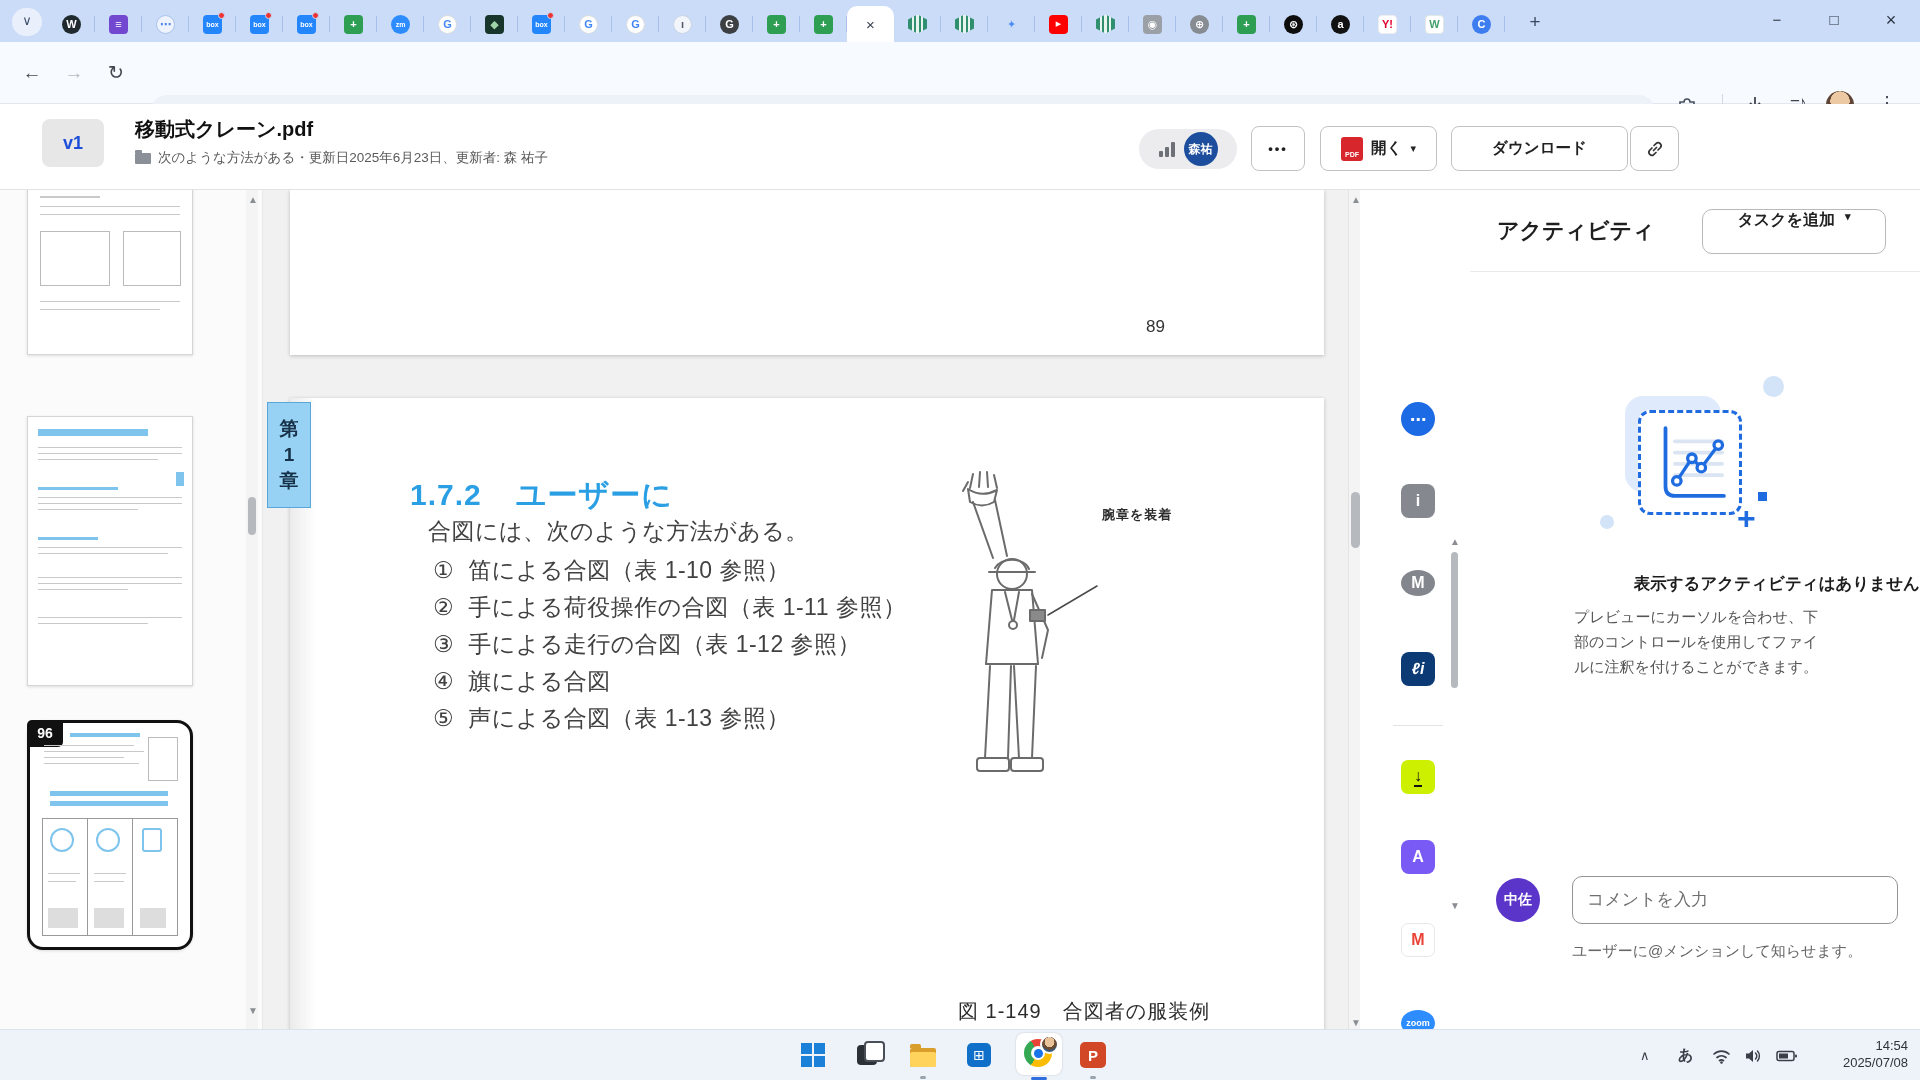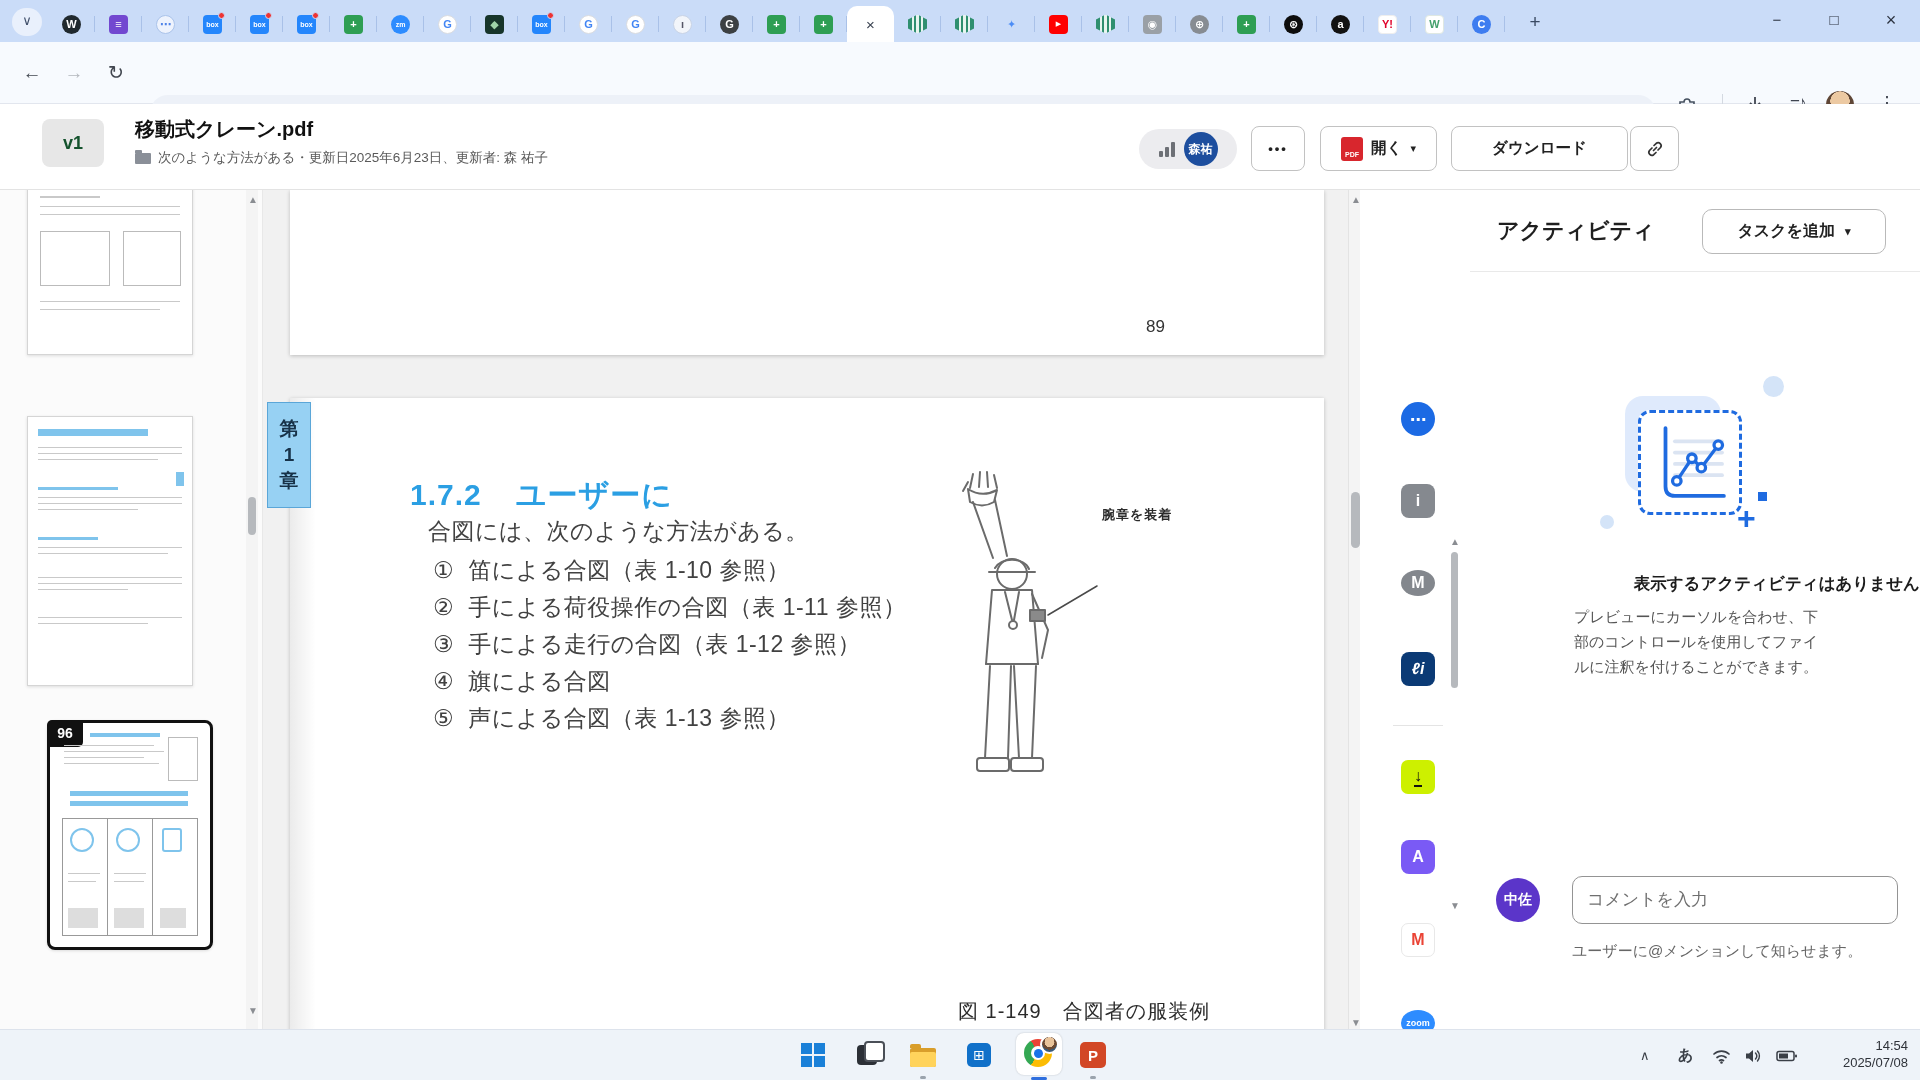--- a/index.html
+++ b/index.html
@@ -27,41 +27,41 @@
 
   
   #toolbar { position:absolute; left:0; top:42px; width:1920px; height:62px; background:#f7fafe; border-bottom:1px solid #e2e6ee; }
   .navbtn { position:absolute; top:15px; width:32px; height:32px; text-align:center; line-height:32px; font-size:19px; color:#41464f; border-radius:50%; }
   #omnibox { position:absolute; left:150px; top:53px; width:1506px; height:36px; border-radius:18px; background:#edf1f8; display:flex; align-items:center; }
   #url-text { font-size:15.5px; color:#202124; margin-left:12px; }
   .tool-ic { color:#45505f; }
 
   
   #boxheader { position:absolute; left:0; top:104px; width:1920px; height:86px; background:#fff; border-bottom:1px solid #e3e3e3; }
-  #v1badge { position:absolute; left:42px; top:15px; width:62px; height:48px; background:#e7e7e7; border-radius:8px; color:#14532d; font-size:18px; font-weight:bold; text-align:center; line-height:48px; }
+  #v1badge { position:absolute; left:42px; top:15px; width:62px; height:48px; background:#e7e7e7; border-radius:8px; color:#1d4ed8; font-size:18px; font-weight:bold; text-align:center; line-height:48px; }
   #file-title { position:absolute; left:135px; top:12px; font-size:20px; font-weight:bold; color:#111; }
   #file-meta { position:absolute; left:135px; top:45px; font-size:13.5px; color:#5a5a5a; display:flex; align-items:center; gap:7px; }
   .mini-folder { width:16px; height:11px; background:#8a8f98; border-radius:1px; position:relative; }
   .mini-folder::before { content:""; position:absolute; left:0; top:-3px; width:7px; height:3px; background:#8a8f98; border-radius:1px 1px 0 0; }
   .hbtn { position:absolute; top:22px; height:45px; border:1px solid #c2c2c2; border-radius:8px; background:#fff; display:flex; align-items:center; justify-content:center; gap:8px; font-size:15.5px; font-weight:bold; color:#222; }
   #stats-pill { position:absolute; left:1139px; top:25px; width:98px; height:40px; background:#ececef; border-radius:20px; display:flex; align-items:center; justify-content:center; gap:9px; }
   .bars-icon { display:flex; align-items:flex-end; gap:2px; height:16px; }
   .bars-icon i { width:4px; background:#6d7076; border-radius:1px; }
   #header-avatar { width:34px; height:34px; border-radius:50%; color:#fff; font-size:12px; font-weight:bold; display:flex; align-items:center; justify-content:center; }
   .pdfchip { width:22px; height:24px; background:#d8262d; border-radius:3px; color:#fff; font-size:7px; font-weight:bold; display:flex; align-items:flex-end; justify-content:center; padding-bottom:3px; }
   #share-btn { position:absolute; left:1694px; top:126px; width:128px; height:45px; border-radius:8px; color:#fff; font-size:16px; font-weight:bold; display:flex; align-items:center; justify-content:center; gap:10px; }
   #share-plane { display:inline-block; transform:rotate(-14deg); font-size:13px; }
   #preview-close { position:absolute; left:1852px; top:122px; width:40px; height:40px; font-size:27px; color:#222; text-align:center; line-height:38px; }
 
   
   #thumbs { position:absolute; left:0; top:190px; width:263px; height:845px; background:#fbfbfb; border-right:1px solid #e8e8e8; overflow:hidden; }
   .thumb { position:absolute; left:27px; width:166px; background:#fff; border:1px solid #d5d5d5; box-shadow:0 1px 3px rgba(0,0,0,.12); }
   .tline { position:absolute; background:#c9c9c9; height:2px; }
   .tline.blue { background:#7fc4ec; }
-  #thumb-sel { border:3px solid #111; border-radius:8px;margin-left:20px; }
+  #thumb-sel { border:3px solid #111; border-radius:16px; }
   #thumb-page-badge { position:absolute; left:-3px; top:-3px; width:36px; height:27px; background:#111; color:#fff; font-size:14px; font-weight:bold; border-radius:5px 0 5px 0; text-align:center; line-height:27px; }
   .sb-track { position:absolute; width:12px; background:#f4f4f4; }
   .sb-thumbbar { position:absolute; background:#b6b9bd; border-radius:5px; }
   .sb-arrow { position:absolute; color:#8a8d92; font-size:10px; }
 
   
   #viewer { position:absolute; left:263px; top:190px; width:1085px; height:845px; background:#f1f1f1; overflow:hidden; }
   .page { position:absolute; left:27px; width:1034px; background:#fff; box-shadow:0 1px 4px rgba(0,0,0,.22); }
   #pageA { top:0; height:165px; }
   #pageB { top:208px; height:637px; }
@@ -81,21 +81,21 @@
 
   
   #app-rail { position:absolute; left:1365px; top:190px; width:105px; height:845px; background:#fff; }
   .rail-item { position:absolute; left:36px; width:34px; height:34px; border-radius:8px; display:flex; align-items:center; justify-content:center; font-weight:bold; }
   .rail-div { position:absolute; left:28px; width:50px; height:1px; background:#e4e4e4; }
   #accent-line { position:absolute; left:1373px; top:190px; width:3px; height:337px; background:#1b4fd1; border-radius:2px; }
 
   
   #activity { position:absolute; left:1470px; top:190px; width:450px; height:845px; background:#fff; }
   #act-title { position:absolute; left:27px; top:26px; font-size:22px; font-weight:bold; color:#1f1f1f; }
-  #add-task { position:absolute; left:232px; top:19px; width:184px; height:45px; border:1px solid #b9b9b9; border-radius:10px; background:#fff; font-size:16px; font-weight:bold; color:#222; display:flex; align-items:center; justify-content:center; gap:10px; }
+  #add-task { position:absolute; left:232px; top:19px; width:184px; height:45px; border:1px solid #b9b9b9; border-radius:10px; background:#fff; font-size:16px; font-weight:bold; color:#222; display:flex; align-items:flex-start; justify-content:center; gap:10px; }
   #act-div { position:absolute; left:0; top:81px; width:450px; height:1px; background:#e9e9e9; }
   #empty-illus { position:absolute; left:155px; top:200px; width:160px; height:150px; }
   .soft-sq { position:absolute; left:0; top:6px; width:96px; height:96px; background:#dfeafc; border-radius:18px; }
   .dash-sq { position:absolute; left:13px; top:20px; width:104px; height:105px; border:3px dashed #1f6be0; border-radius:12px; background:#fff; }
   .blue-dot { position:absolute; border-radius:50%; background:#d4e4f8; }
   #plus-mark { position:absolute; left:112px; top:110px; font-size:32px; font-weight:bold; color:#1f6be0; }
   #plus-sq { position:absolute; left:133px; top:102px; width:9px; height:9px; background:#1f6be0; }
   #empty-title { position:absolute; left:0; top:383px; width:450px; text-align:right; font-size:16.5px; font-weight:bold; color:#1c1c1c; }
   #empty-body { position:absolute; left:98px; top:415px; width:256px; text-align:center; font-size:15px; color:#555; line-height:1.65; }
   #commenter { position:absolute; left:26px; top:688px; width:44px; height:44px; border-radius:50%; color:#fff; font-size:14px; font-weight:bold; display:flex; align-items:center; justify-content:center; }

